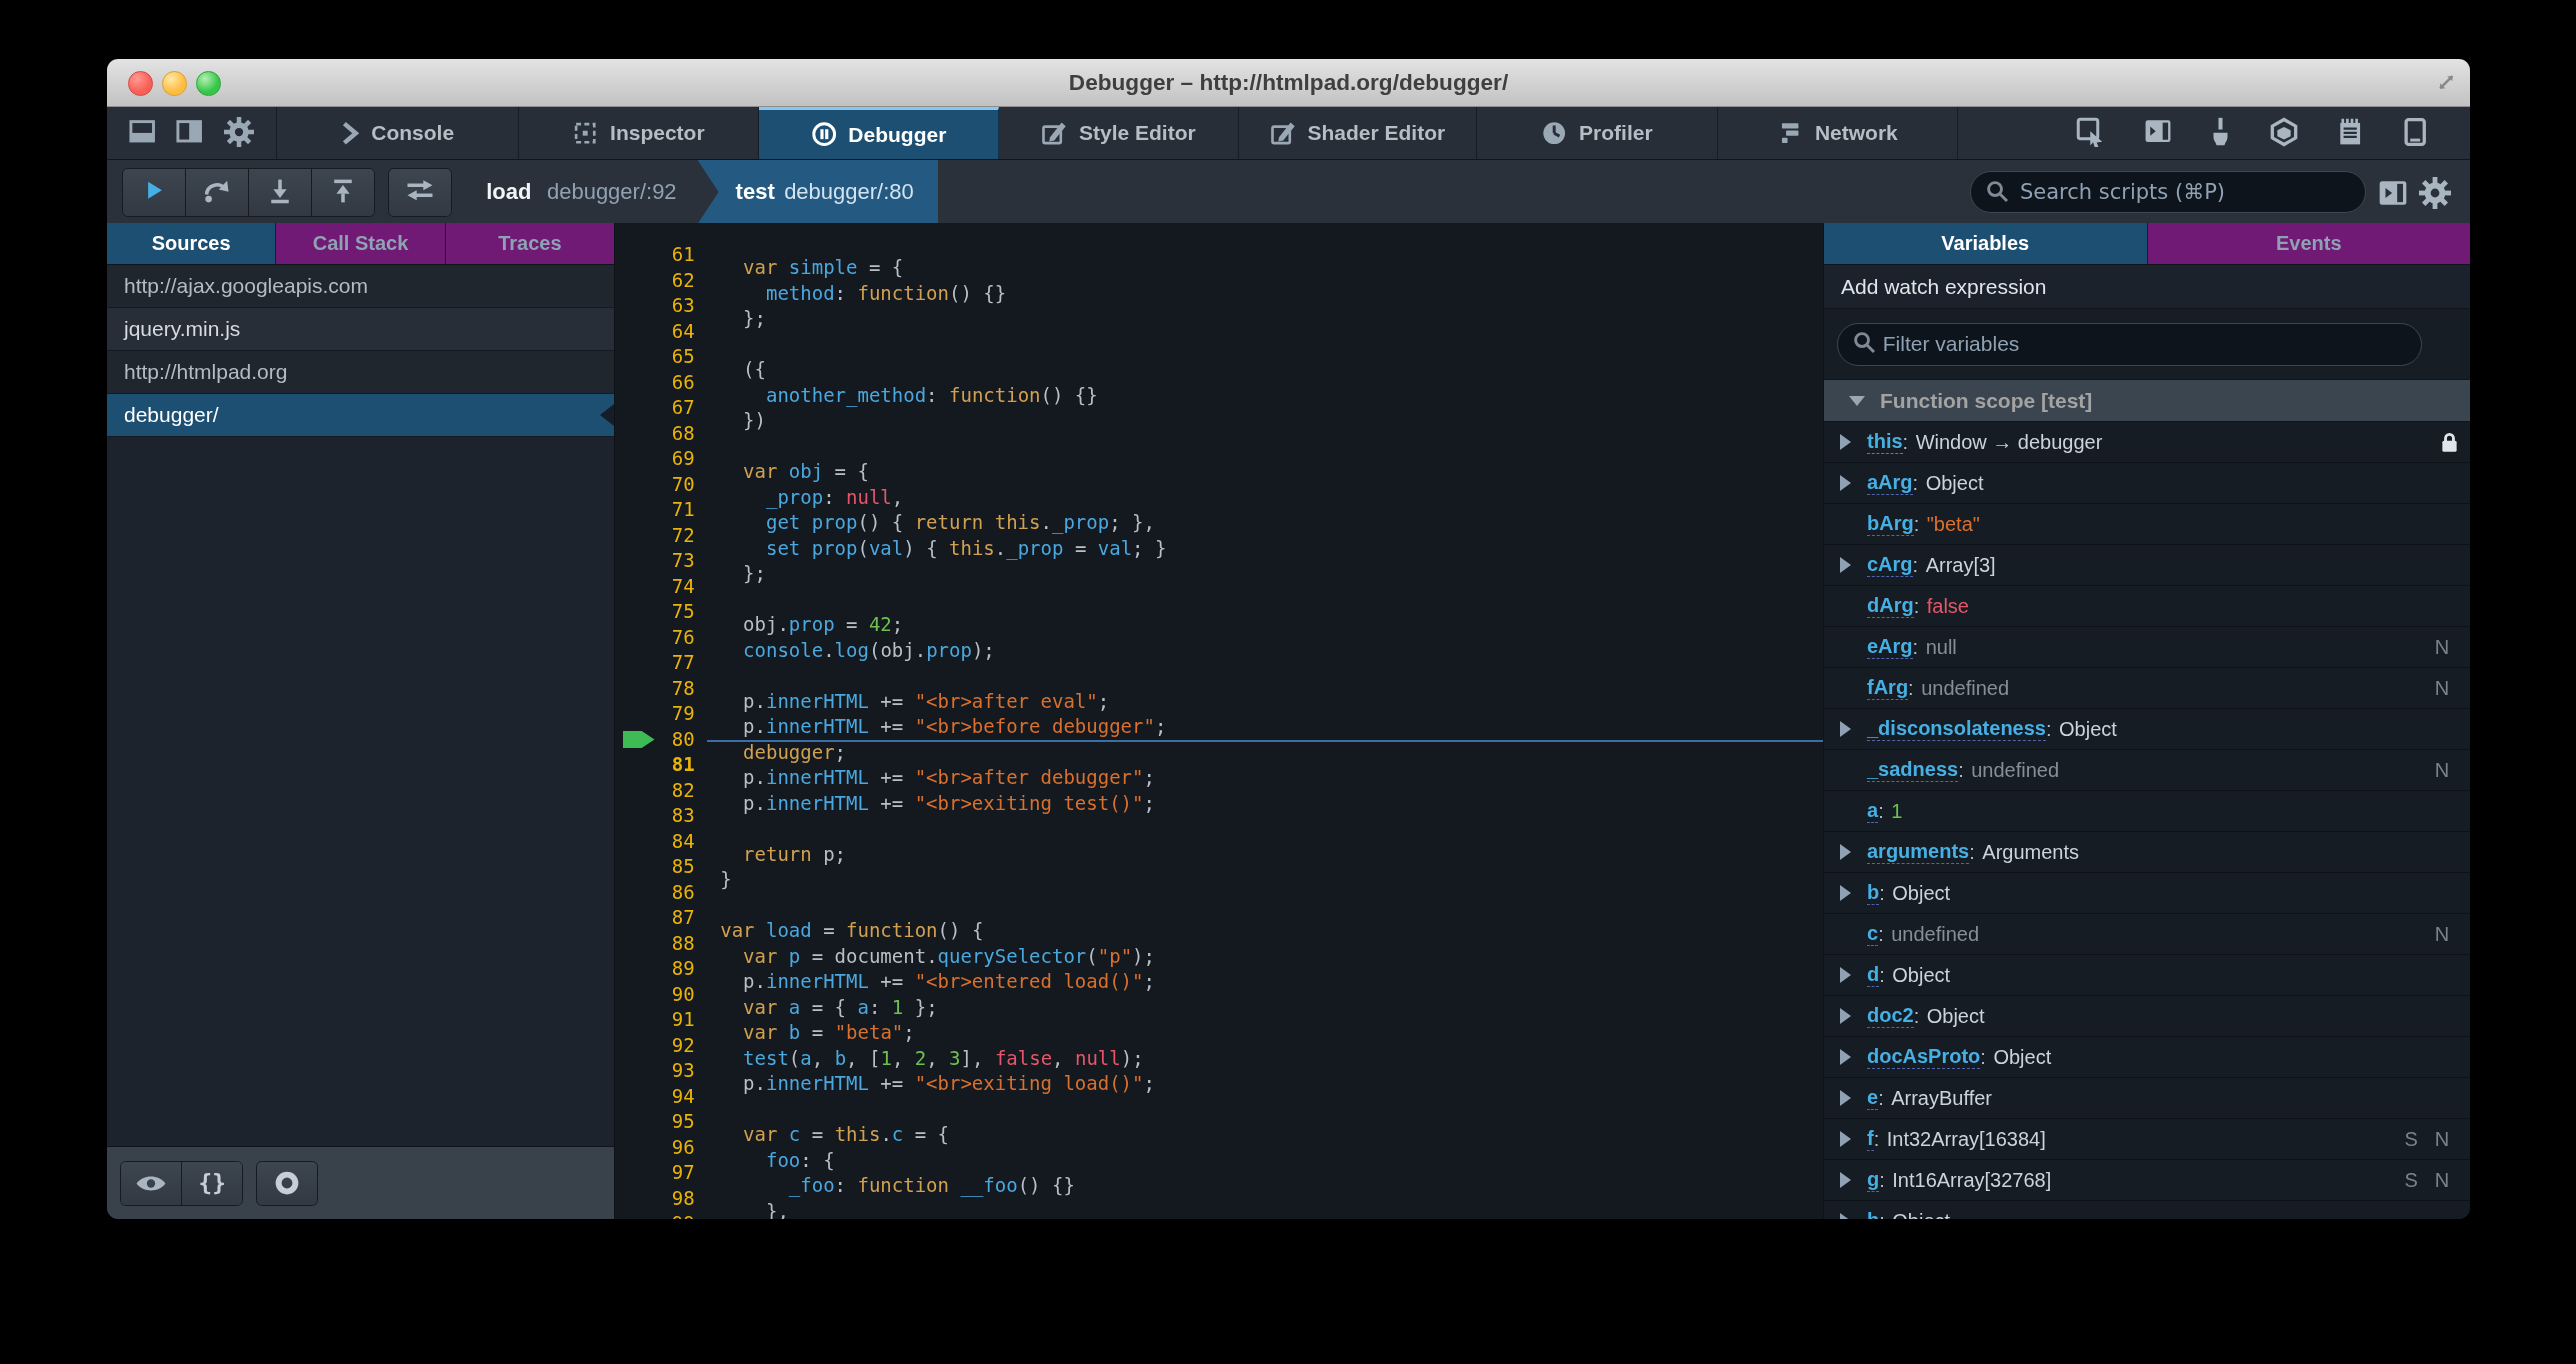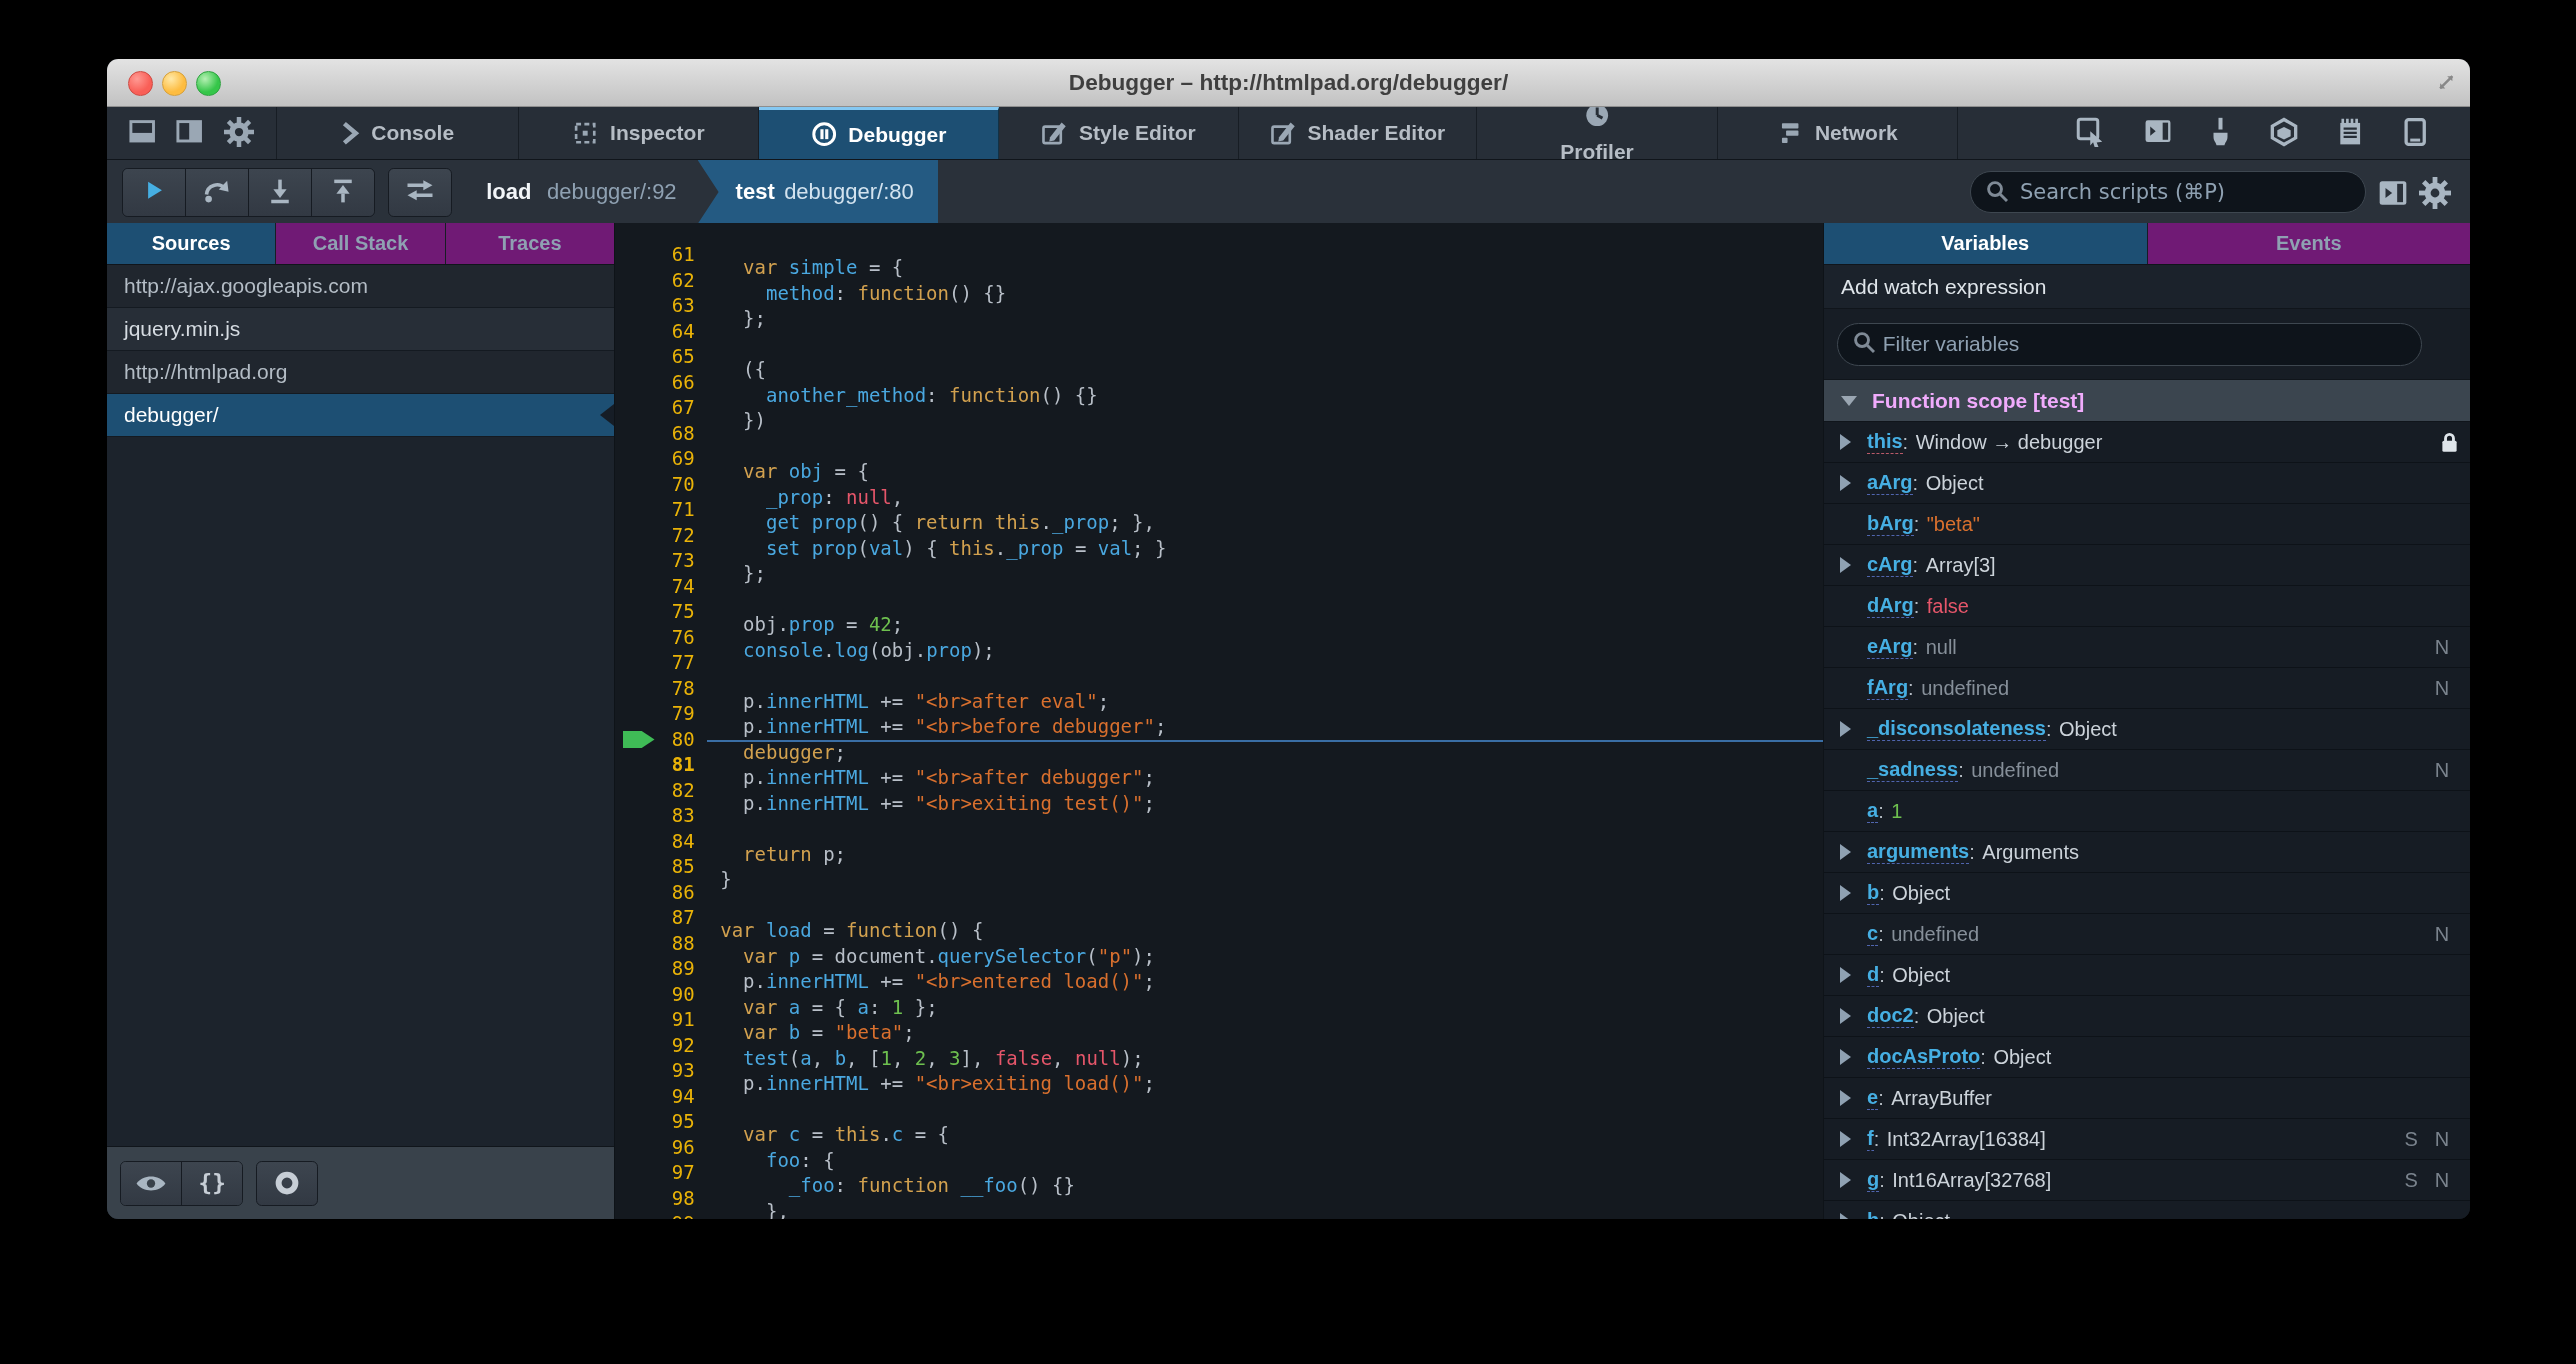--- a/index.html
+++ b/index.html
@@ -85,21 +85,21 @@
   #rightpanel{width:646px;background:#161c24;border-left:0.9px solid #0e1318;display:flex;flex-direction:column;}
   #watch-row{height:43px;display:flex;align-items:center;padding-left:17px;background:#1b222b;
     border-bottom:0.9px solid #10151b;color:#dfe5ea;font-size:21px;flex:none;}
   #filter-row{height:70px;display:flex;align-items:center;background:#171d25;border-bottom:0.9px solid #10151b;flex:none;}
   #filter-wrap{margin-left:13.2px;width:585px;height:43px;border:0.9px solid #3e4750;border-radius:22px;
     background:#0e141b;display:flex;align-items:center;padding:0 15px;box-sizing:border-box;}
   #filter-input{flex:1;background:transparent;border:none;outline:none;color:#8fa1b2;font-size:21px;
     font-family:"Liberation Sans",sans-serif;margin-left:5px;}
   #filter-input::placeholder{color:#8fa1b2;}
   #scope-header{height:41px;display:flex;align-items:center;background:#3b454f;border-bottom:0.9px solid #10151b;
-    color:#f0abfc;font-size:21px;font-weight:bold;flex:none;}
+    color:#a3a3a3;font-size:21px;font-weight:bold;flex:none;padding-left:8px;}
   #scope-header .tri{margin:0 15px 0 17px;width:0;height:0;border-left:8.5px solid transparent;
     border-right:8.5px solid transparent;border-top:10.4px solid #9aa6b2;}
   #var-list{flex:1;overflow:hidden;}
   .var-row{height:40px;display:flex;align-items:center;border-bottom:0.9px solid #0d1218;font-size:20px;position:relative;}
   .var-row .tw{width:43px;flex:none;display:flex;justify-content:center;}
   .var-row .tw .tri{width:0;height:0;border-top:8.5px solid transparent;border-bottom:8.5px solid transparent;
     border-left:11.3px solid #8fa1b2;}
   .vname{color:#46afe3;font-weight:bold;border-bottom:1.9px dashed rgba(100,125,220,.75);padding-bottom:0.9px;}
   .vname.pink{border-bottom-color:rgba(226,105,122,.8);}
   .vcolon{color:#b6bdc5;margin-right:7.5px;}
@@ -188,21 +188,21 @@
         </div>
         <div class="tbtab" style="width: 238px;">
           <span class="ic">
             <svg width="26.4" height="26.4" viewBox="0 0 16 16">
               <rect x="1.5" y="4" width="10.5" height="10" rx="1" fill="none" stroke="#9aa7b4" stroke-width="1.6"></rect>
               <path d="M5.5 10.5 L12.5 1.5 L15 3.8 L8 12.5 L5 13 Z" fill="#9aa7b4"></path>
             </svg>
           </span>
           <span>Shader Editor</span>
         </div>
-        <div class="tbtab" style="width: 241px; flex-direction: column;">
+        <div class="tbtab" style="width: 241px;">
           <span class="ic">
             <svg width="26.4" height="26.4" viewBox="0 0 16 16">
               <circle cx="8" cy="8" r="6.6" fill="#9aa7b4"></circle>
               <path d="M8 8 L8 3.4 M8 8 L11.2 9.8" stroke="#272e37" stroke-width="1.8" fill="none"></path>
             </svg>
           </span>
           <span>Profiler</span>
         </div>
         <div class="tbtab" style="width: 240px;">
           <span class="ic">

